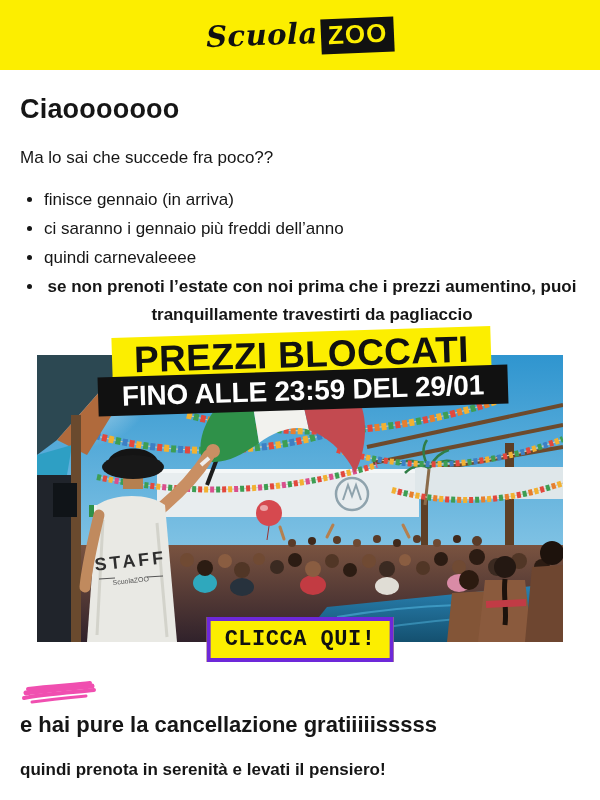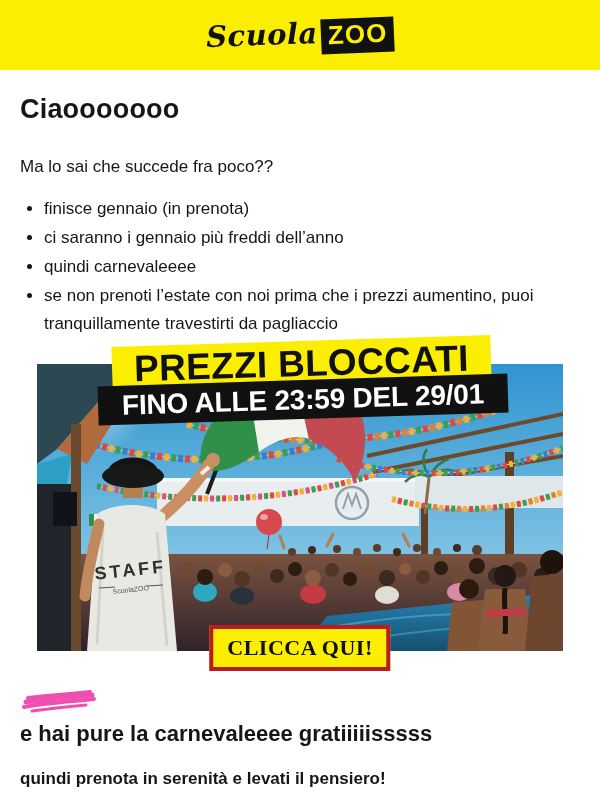--- a/index.html
+++ b/index.html
@@ -14,42 +14,42 @@
   .logo-script{
     font-family:"DejaVu Serif",serif;font-style:italic;font-weight:700;
     font-size:29px;color:#111;transform:rotate(-2deg);letter-spacing:.5px;
   }
   .logo-block{
     background:#111;color:#FCEE00;font-weight:900;font-size:26px;
     padding:1px 7px 3px;transform:rotate(-2.5deg);letter-spacing:1px;
   }
   .content{padding:0 20px;}
   .greeting-title{font-size:27px;font-weight:800;margin:24px 0 0;letter-spacing:.2px;}
-  .lead{font-size:17px;margin:32px 0 0;}
+  .lead{font-size:17px;margin:23px 0 0;}
   ul.points{margin:18px 0 0;padding-left:24px;font-size:17px;line-height:1.64;}
   ul.points li{margin:0 0 1px;}
-  ul.points li.bold{font-weight:normal;}
+  ul.points li.bold{font-weight:bold;text-align:center;}
   .hero{
     position:relative;width:526px;height:287px;margin:27px auto 0;
   }
   .hero svg.scene{display:block;width:526px;height:287px;}
   .banner{position:absolute;display:flex;align-items:center;justify-content:center;
     font-weight:900;line-height:1;white-space:nowrap;}
   .banner-top{
     top:-23px;left:75px;width:379px;height:45px;background:#FCEE00;color:#111;
     font-size:37px;transform:rotate(-1.8deg);letter-spacing:.3px;
   }
   .banner-bottom{
     top:16px;left:61px;width:410px;height:39px;background:#111;color:#fff;
     font-size:28px;transform:rotate(-1.8deg);letter-spacing:-.2px;
   }
   .cta{
     position:absolute;left:50%;bottom:-20px;transform:translateX(-50%);
-    background:#FCEE00;border:4px solid #b91c1c;color:#111;
-    font-family:Liberation Serif, serif;font-size:22px;font-weight:900;letter-spacing:.5px;
+    background:#FCEE00;border:4px solid #6d28d9;color:#111;
+    font-family:Liberation Mono, monospace;font-size:22px;font-weight:900;letter-spacing:.5px;
     padding:6px 14px;white-space:nowrap;cursor:pointer;
   }
   .squiggle-wrap{margin:36px 0 0 0;height:26px;}
   .outro-headline{font-size:22px;font-weight:800;margin:8px 0 0;}
   .outro-line{font-size:17px;margin:22px 0 0;font-weight:bold;}
 </style>
 </head>
 <body>
 
 <header class="masthead">
@@ -59,21 +59,21 @@
   </div>
 </header>
 
 <main class="content">
 
   <h1 class="greeting-title">Ciaooooooo</h1>
 
   <p class="lead">Ma lo sai che succede fra poco??</p>
 
   <ul class="points">
-    <li>finisce gennaio (in prenota)</li>
+    <li>finisce gennaio (in arriva)</li>
     <li>ci saranno i gennaio più freddi dell’anno</li>
     <li>quindi carnevaleeee</li>
     <li class="bold">se non prenoti l’estate con noi prima che i prezzi aumentino, puoi tranquillamente travestirti da pagliaccio</li>
   </ul>
 
   <div class="hero">
 
     <svg class="scene" viewBox="0 0 526 287" preserveAspectRatio="none">
       <defs>
         <linearGradient id="sky" x1="0" y1="0" x2="0" y2="1">
@@ -279,17 +279,17 @@
     <svg width="78" height="26" viewBox="0 0 78 26">
       <g stroke="#F04FB0" fill="none" stroke-linecap="round">
         <path d="M4,20 C22,16 55,14 74,12" stroke-width="4"></path>
         <path d="M6,15 C27,12 52,10 72,8" stroke-width="5"></path>
         <path d="M8,11 C32,8 56,7 70,5" stroke-width="4"></path>
         <path d="M12,24 C32,21 55,19 66,18" stroke-width="3"></path>
       </g>
     </svg>
   </div>
 
-  <h2 class="outro-headline">e hai pure la carnevaleeee gratiiiiisssss</h2>
+  <h2 class="outro-headline">e hai pure la cancellazione gratiiiiisssss</h2>
 
   <p class="outro-line">quindi prenota in serenità e levati il pensiero!</p>
 
 </main>
 
 </body></html>

